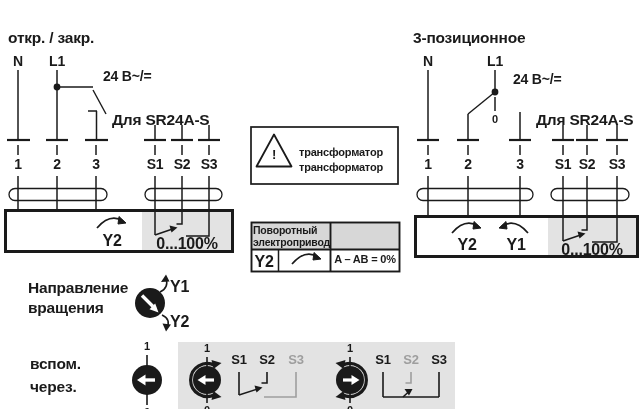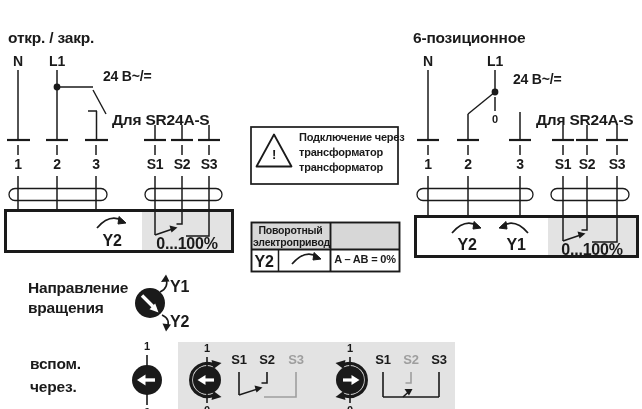--- a/index.html
+++ b/index.html
@@ -5,21 +5,21 @@
   html,body{margin:0;padding:0;background:#fff;}
   #stage{position:relative;width:642px;height:409px;background:#fff;
          font-family:"Liberation Sans",sans-serif;overflow:hidden;margin-top:24px;}
   #stage svg{position:absolute;left:0;top:0;}
   .t{position:absolute;font-weight:700;color:#1a1a1a;white-space:nowrap;
      font-size:14px;line-height:1.08;letter-spacing:-0.2px;}
   .c{transform:translateX(-50%);}
   .s16{font-size:16px}.s15{font-size:15.5px}.s13{font-size:13px}
   .s12{font-size:16px}.s11{font-size:11px}.s10{font-size:10.5px}
   .gray{color:#9e9e9e;}
-  .wrap{white-space:normal;text-align:center;border-radius:9px;}
+  .wrap{white-space:normal;border-radius:9px;}
 </style>
 </head>
 <body>
 
 <div id="stage">
 
 <svg width="642" height="409" viewBox="0 0 642 409">
   <defs>
     <g id="cwA">
       <path d="M0,12 Q13,-3 26,5" fill="none" stroke="#1a1a1a" stroke-width="1.7"></path>
@@ -222,29 +222,28 @@
 <span class="t c" style="left:18px;top:133px">1</span>
 <span class="t c" style="left:57px;top:133px">2</span>
 <span class="t c" style="left:96px;top:133px">3</span>
 <span class="t c" style="left:155px;top:133px">S1</span>
 <span class="t c" style="left:182px;top:133px">S2</span>
 <span class="t c" style="left:209px;top:133px">S3</span>
 <span class="t c s16" style="left:112px;top:208px">Y2</span>
 <span class="t c s12" style="left:187px;top:211px">0...100%</span>
 
 <span class="t c s13" style="left:274px;top:124px">!</span>
-<span class="t s11" style="left:299px;top:108px">Подключение через</span>
 <span class="t s11" style="left:299px;top:123px">трансформатор</span>
 <span class="t s11" style="left:299px;top:138px">трансформатор</span>
 
 <div class="t s10 wrap" style="left:253px;top:200px;width:75px;line-height:12px">Поворотный электропривод</div>
 <span class="t c s12" style="left:264px;top:229px">Y2</span>
 <span class="t c s11" style="left:365px;top:230px">A – AB = 0%</span>
 
-<span class="t s15" style="left:413px;top:6px">6-позиционное</span>
+<span class="t s15" style="left:413px;top:6px">3-позиционное</span>
 <span class="t c" style="left:428px;top:30px">N</span>
 <span class="t c" style="left:495px;top:30px">L1</span>
 <span class="t" style="left:513px;top:48px">24 В~/=</span>
 <span class="t c s11" style="left:495px;top:90px">0</span>
 <span class="t s15" style="left:536px;top:88px">Для SR24A-S</span>
 <span class="t c" style="left:428px;top:133px">1</span>
 <span class="t c" style="left:468px;top:133px">2</span>
 <span class="t c" style="left:520px;top:133px">3</span>
 <span class="t c" style="left:563px;top:133px">S1</span>
 <span class="t c" style="left:587px;top:133px">S2</span>

